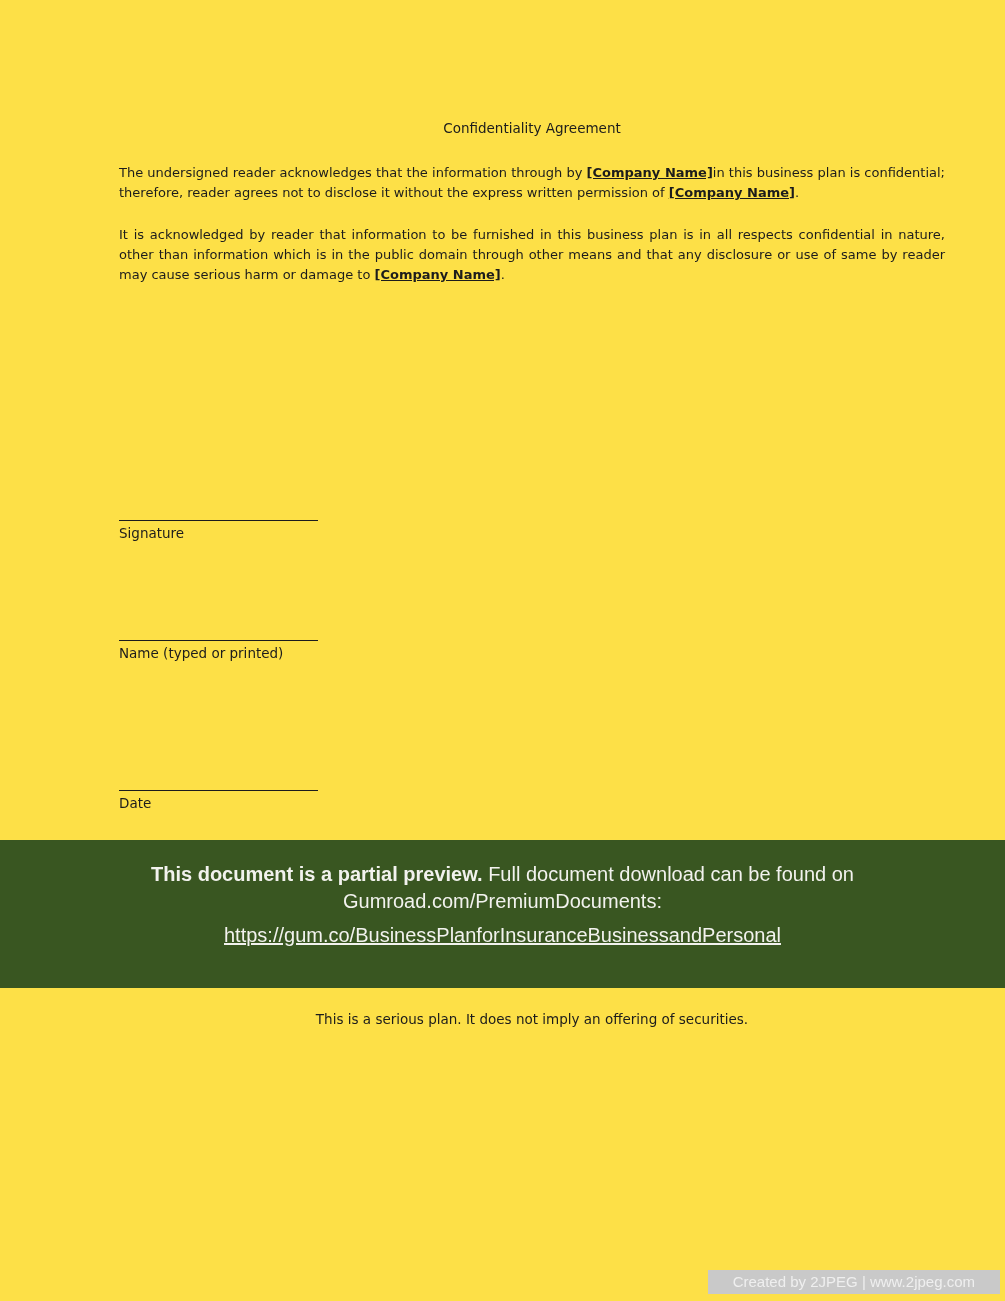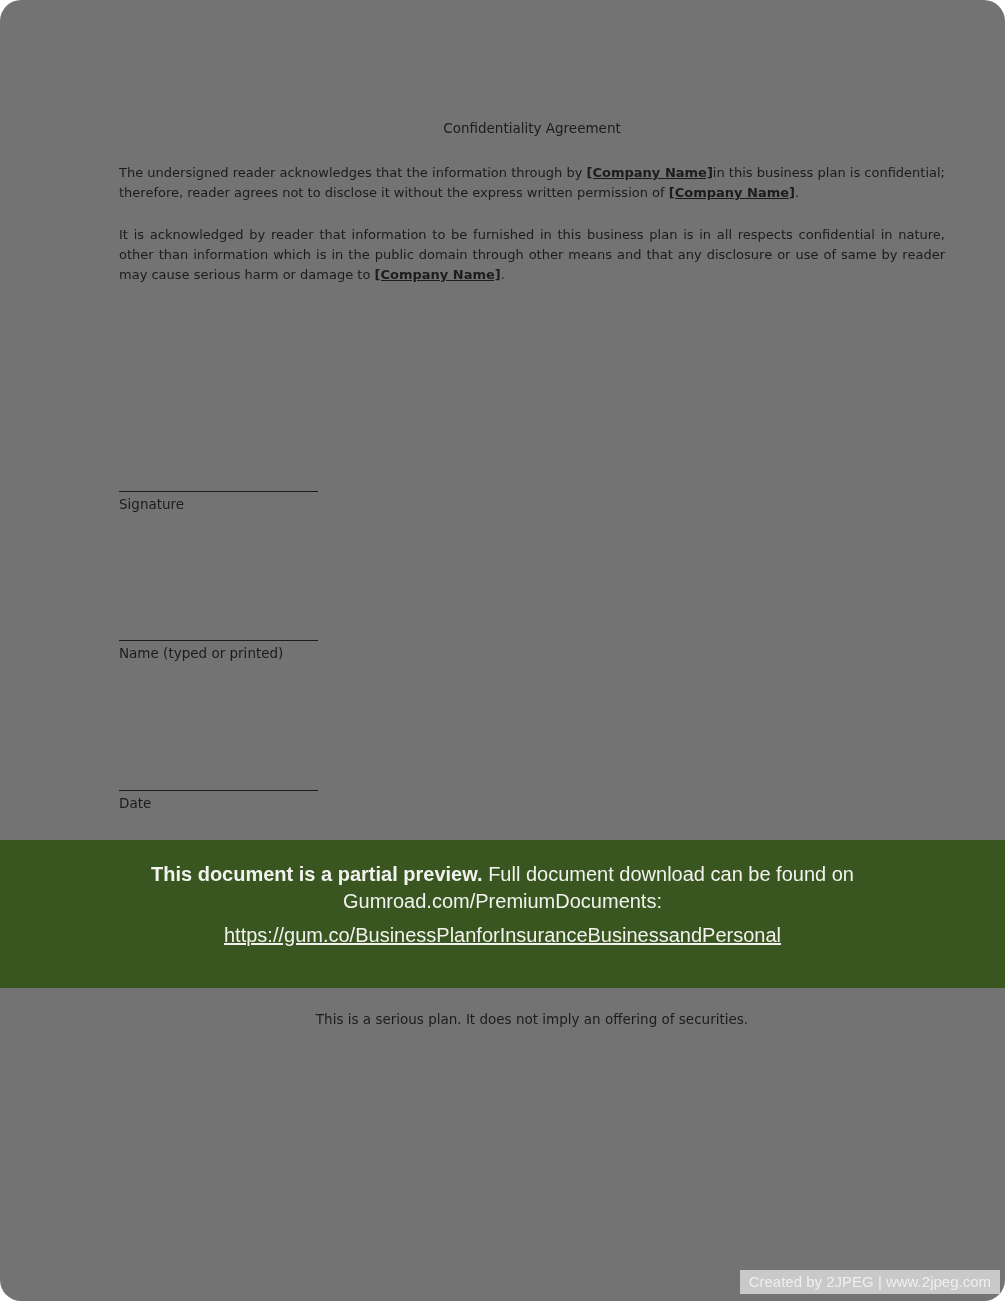--- a/index.html
+++ b/index.html
@@ -1,24 +1,23 @@
 <!DOCTYPE html>
 <html><head>
 <meta charset="utf-8">
 <style>
   html, body { margin: 0; padding: 0; background: #ffffff; }
   .page {
     position: relative;
     width: 1005px;
     height: 1301px;
-    background: #737373;
+    background: #fde047;
     font-family: "DejaVu Sans", sans-serif;
     color: #1c1c1c;
     overflow: hidden;
-    border-radius: 21px;
   }
   .title {
     position: absolute;
     top: 120px;
     left: 119px;
     width: 826px;
     text-align: center;
     font-size: 13.5px;
   }
   .paragraphs {
@@ -86,41 +85,41 @@
     width: 826px;
     text-align: center;
     font-size: 13.5px;
   }
   .watermark {
     position: absolute;
     top: 1270px;
     right: 5px;
     height: 24px;
     line-height: 24px;
-    padding: 0 9px;
+    padding: 0 25px;
     background: #c9c9c9;
     color: #efefef;
     font-family: "Liberation Sans", sans-serif;
     font-size: 15px;
     white-space: nowrap;
   }
 </style>
 </head>
 <body>
 
 <div class="page">
 
   <div class="title">Confidentiality Agreement</div>
 
   <div class="paragraphs" id="paragraphs">
       <p><span>The undersigned reader acknowledges that the information through by </span><span class="company">[Company Name]</span><span>in this business plan is confidential; therefore, reader agrees not to disclose it without the express written permission of </span><span class="company">[Company Name]</span><span>.</span></p>
       <p><span>It is acknowledged by reader that information to be furnished in this business plan is in all respects confidential in nature, other than information which is in the public domain through other means and that any disclosure or use of same by reader may cause serious harm or damage to </span><span class="company">[Company Name]</span><span>.</span></p>
     </div>
 
-  <div class="sig-block" style="top: 491px;">
+  <div class="sig-block" style="top: 520px;">
     <div class="sig-line"></div>
     <div class="sig-label">Signature</div>
   </div>
 
   <div class="sig-block" style="top: 640px;">
     <div class="sig-line"></div>
     <div class="sig-label">Name (typed or printed)</div>
   </div>
 
   <div class="sig-block" style="top: 790px;">

